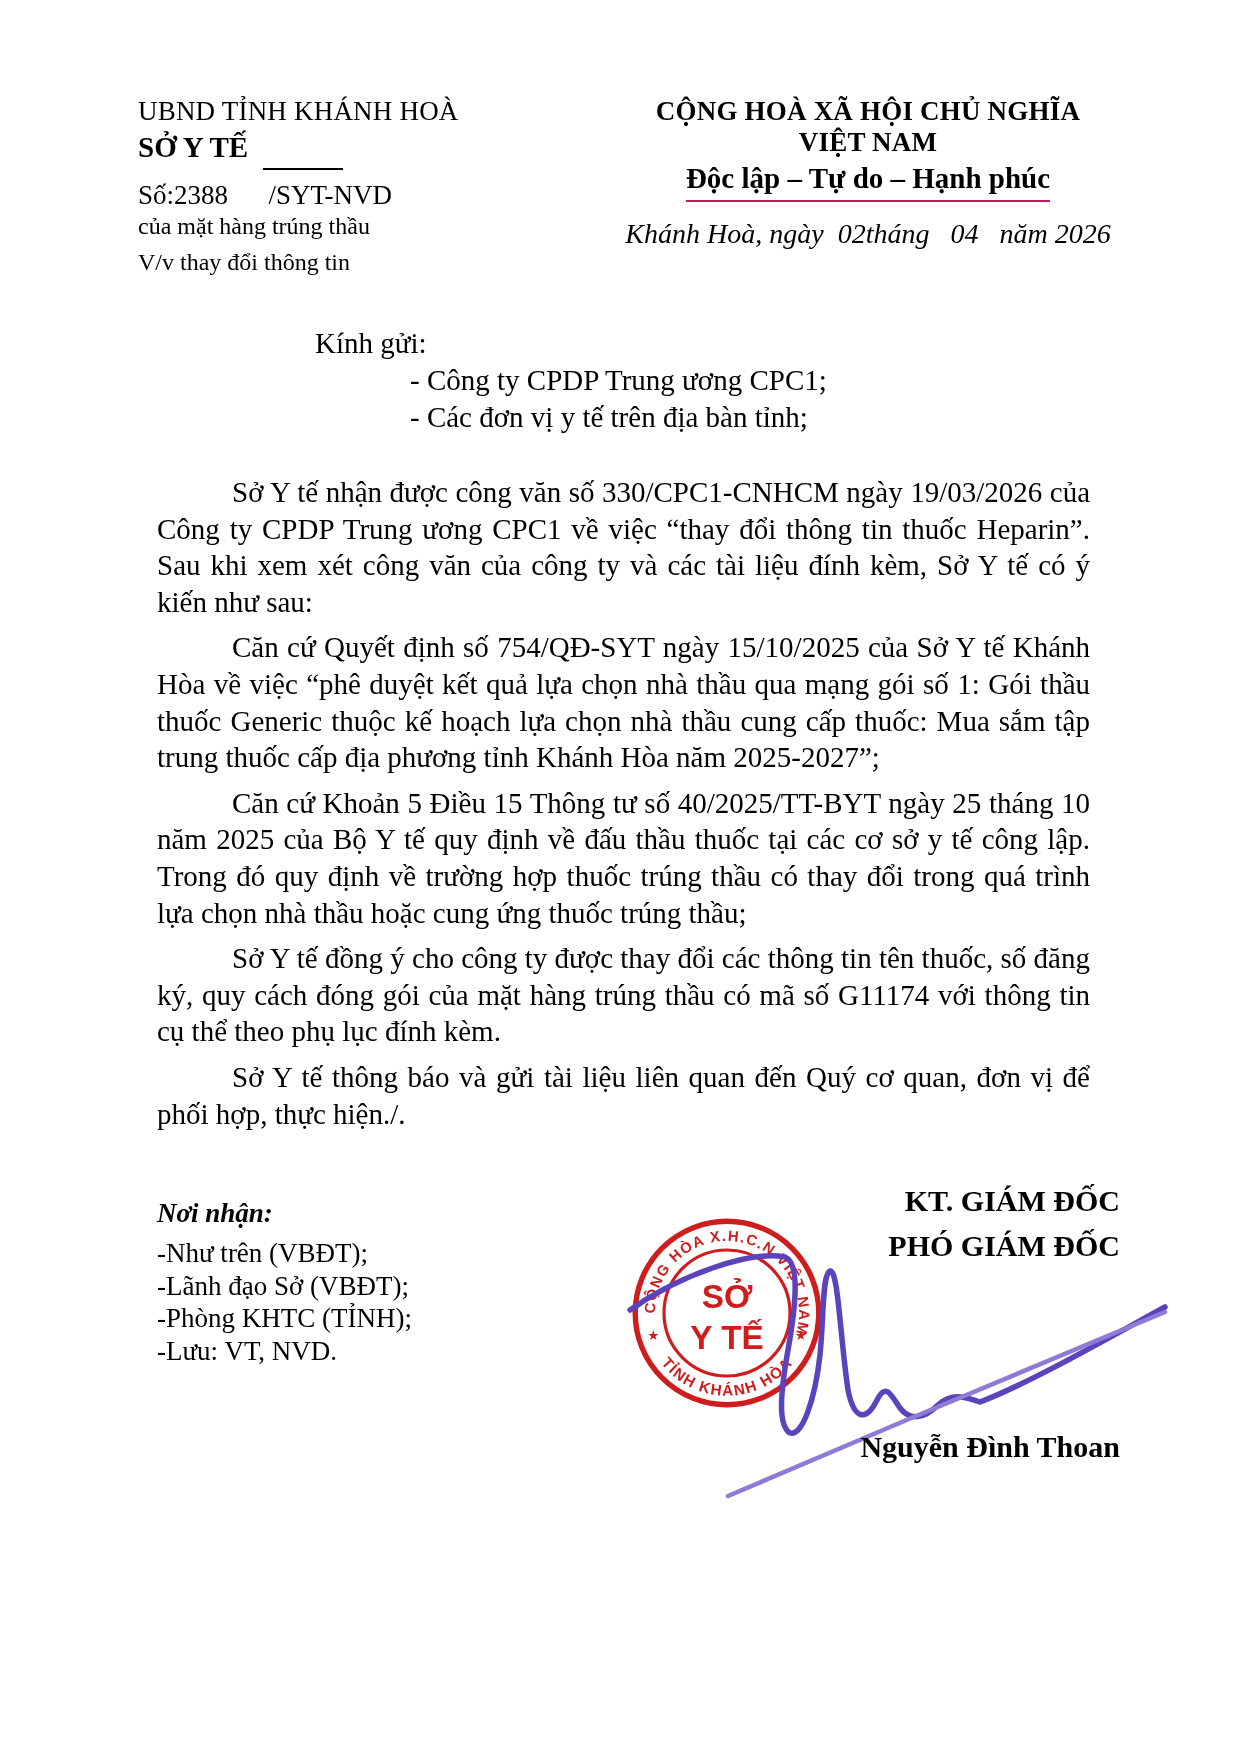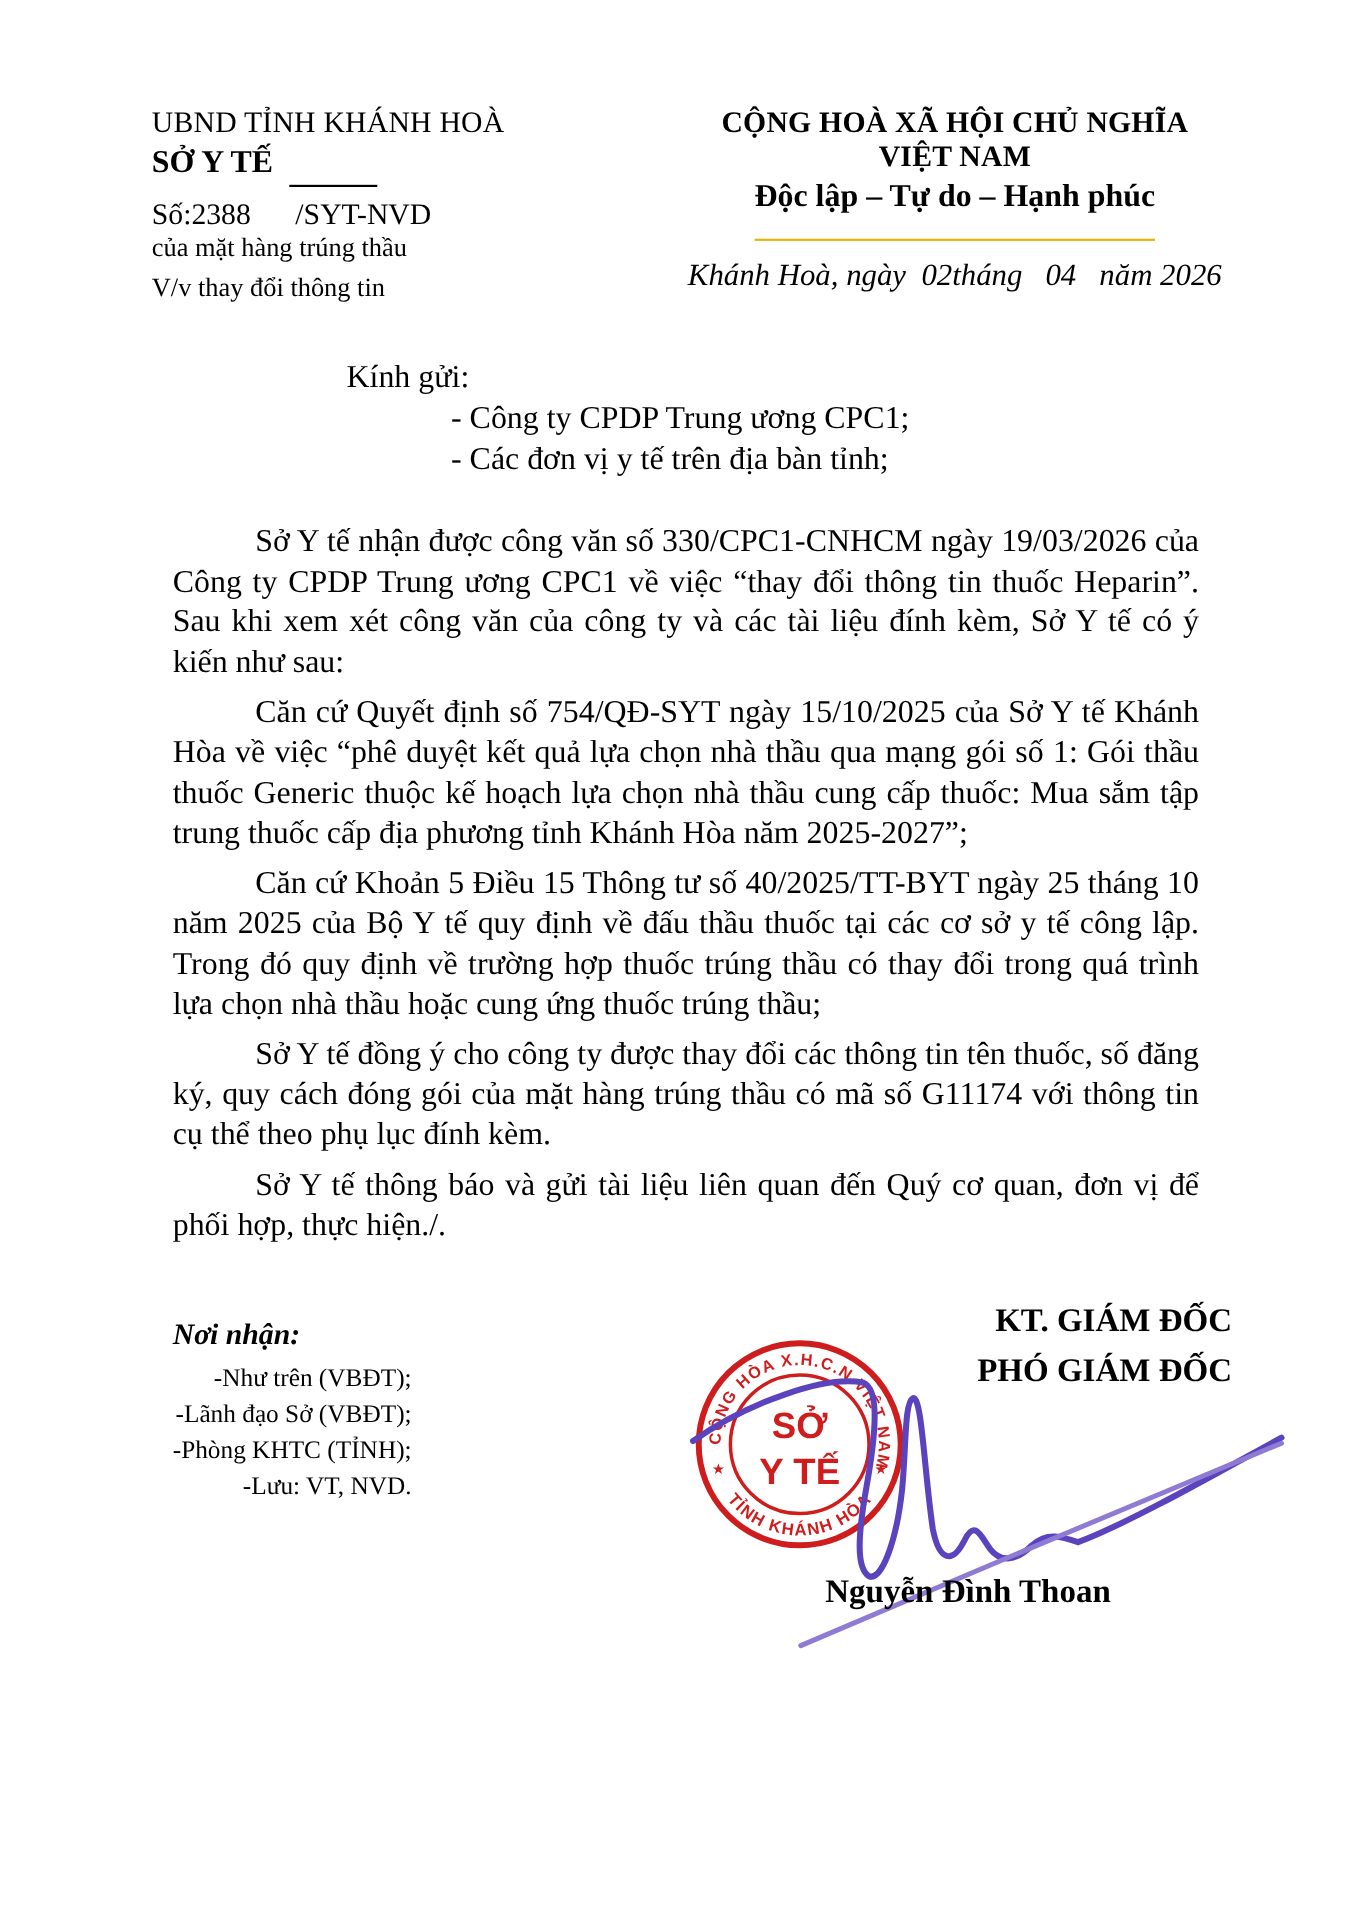--- a/index.html
+++ b/index.html
@@ -15,42 +15,42 @@
   .header-left { width: 330px; }
   .hl-line1 { font-size: 27px; letter-spacing: .2px; }
   .hl-line2 { font-size: 29px; font-weight: bold; margin-top: 4px; }
   .hl-underline { width: 80px; height: 2px; background: #000; margin: 4px auto 10px auto; }
   .hl-docnum { font-size: 27px; white-space: pre; margin-top: 8px; }
   .hl-sub { font-size: 24px; line-height: 30px; }
   .hl-sub1 { margin-top: 6px; }
   .header-right { width: 490px; text-align: center; }
   .hr-line1 { font-size: 27px; font-weight: bold; letter-spacing: .2px; }
   .hr-line2 { display: inline-block; font-size: 29px; font-weight: bold; margin-top: 4px;
-              padding-bottom: 22px; border-bottom: 2px solid #eab308; }
+              padding-bottom: 5px; border-bottom: 2px solid #be185d; }
   .hr-date { font-size: 28px; font-style: italic; margin-top: 16px; white-space: pre; }
   
   .content { padding: 0 151px 0 157px; }
   .recipients { margin-top: 48px; font-size: 29px; line-height: 37px; }
   .kinh-gui { margin-left: 158px; }
   .recipient-items { margin-left: 253px; }
   
   .body-text { margin-top: 38px; }
   .para {
     font-size: 29px; line-height: 36.6px;
     text-align: justify; text-indent: 75px;
     margin-bottom: 9px;
   }
   
   .noi-nhan { position: absolute; left: 157px; top: 1198px; }
   .noi-nhan-label { font-size: 27px; font-weight: bold; font-style: italic; }
-  .noi-nhan-items { font-size: 23px; line-height: 32.5px; margin-top: 8px; text-align: right; }
+  .noi-nhan-items { font-size: 27px; line-height: 32.5px; margin-top: 8px; }
   .sign-block { position: absolute; left: 640px; top: 1178px; width: 480px; text-align: right; }
   .sign-title { font-size: 30px; font-weight: bold; line-height: 45px; }
   .signer-name { position: absolute; left: 640px; top: 1430px; width: 480px;
-                 text-align: center; font-size: 30px; font-weight: bold; }
+                 text-align: right; font-size: 30px; font-weight: bold; }
   .stamp { position: absolute; left: 628px; top: 1214px; width: 198px; height: 198px; }
   .stamp text { font-family: "Liberation Sans", sans-serif; }
   .signature-svg { position: absolute; left: 600px; top: 1215px; width: 600px; height: 300px; pointer-events: none; }
 </style>
 </head>
 <body>
 
 <div class="header">
   <div class="header-left">
     <div class="hl-line1">UBND TỈNH KHÁNH HOÀ</div>

